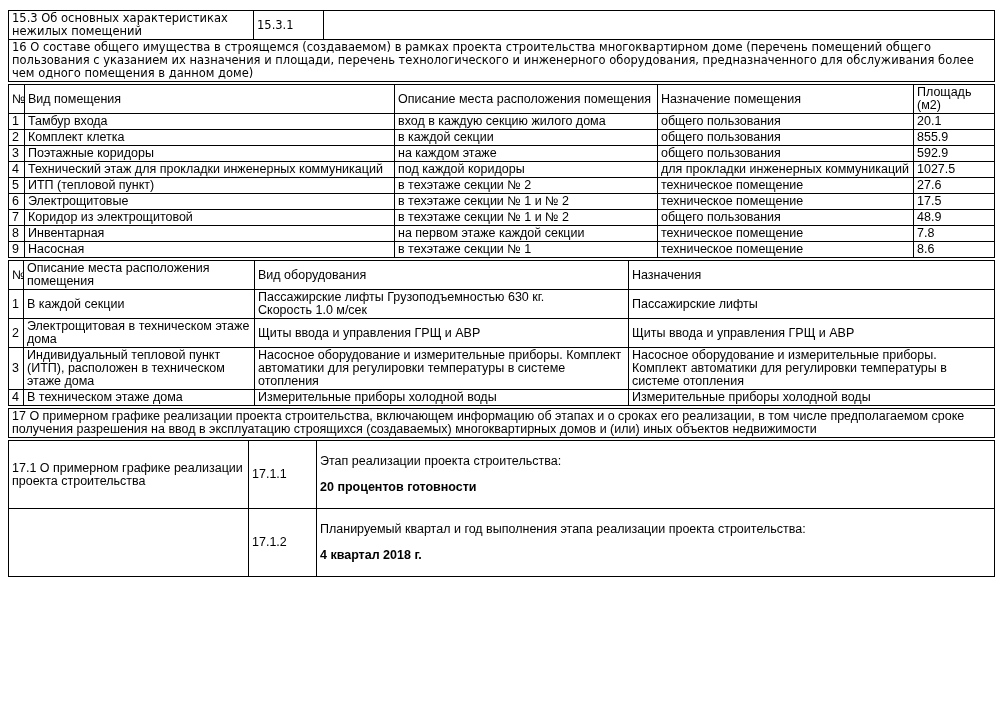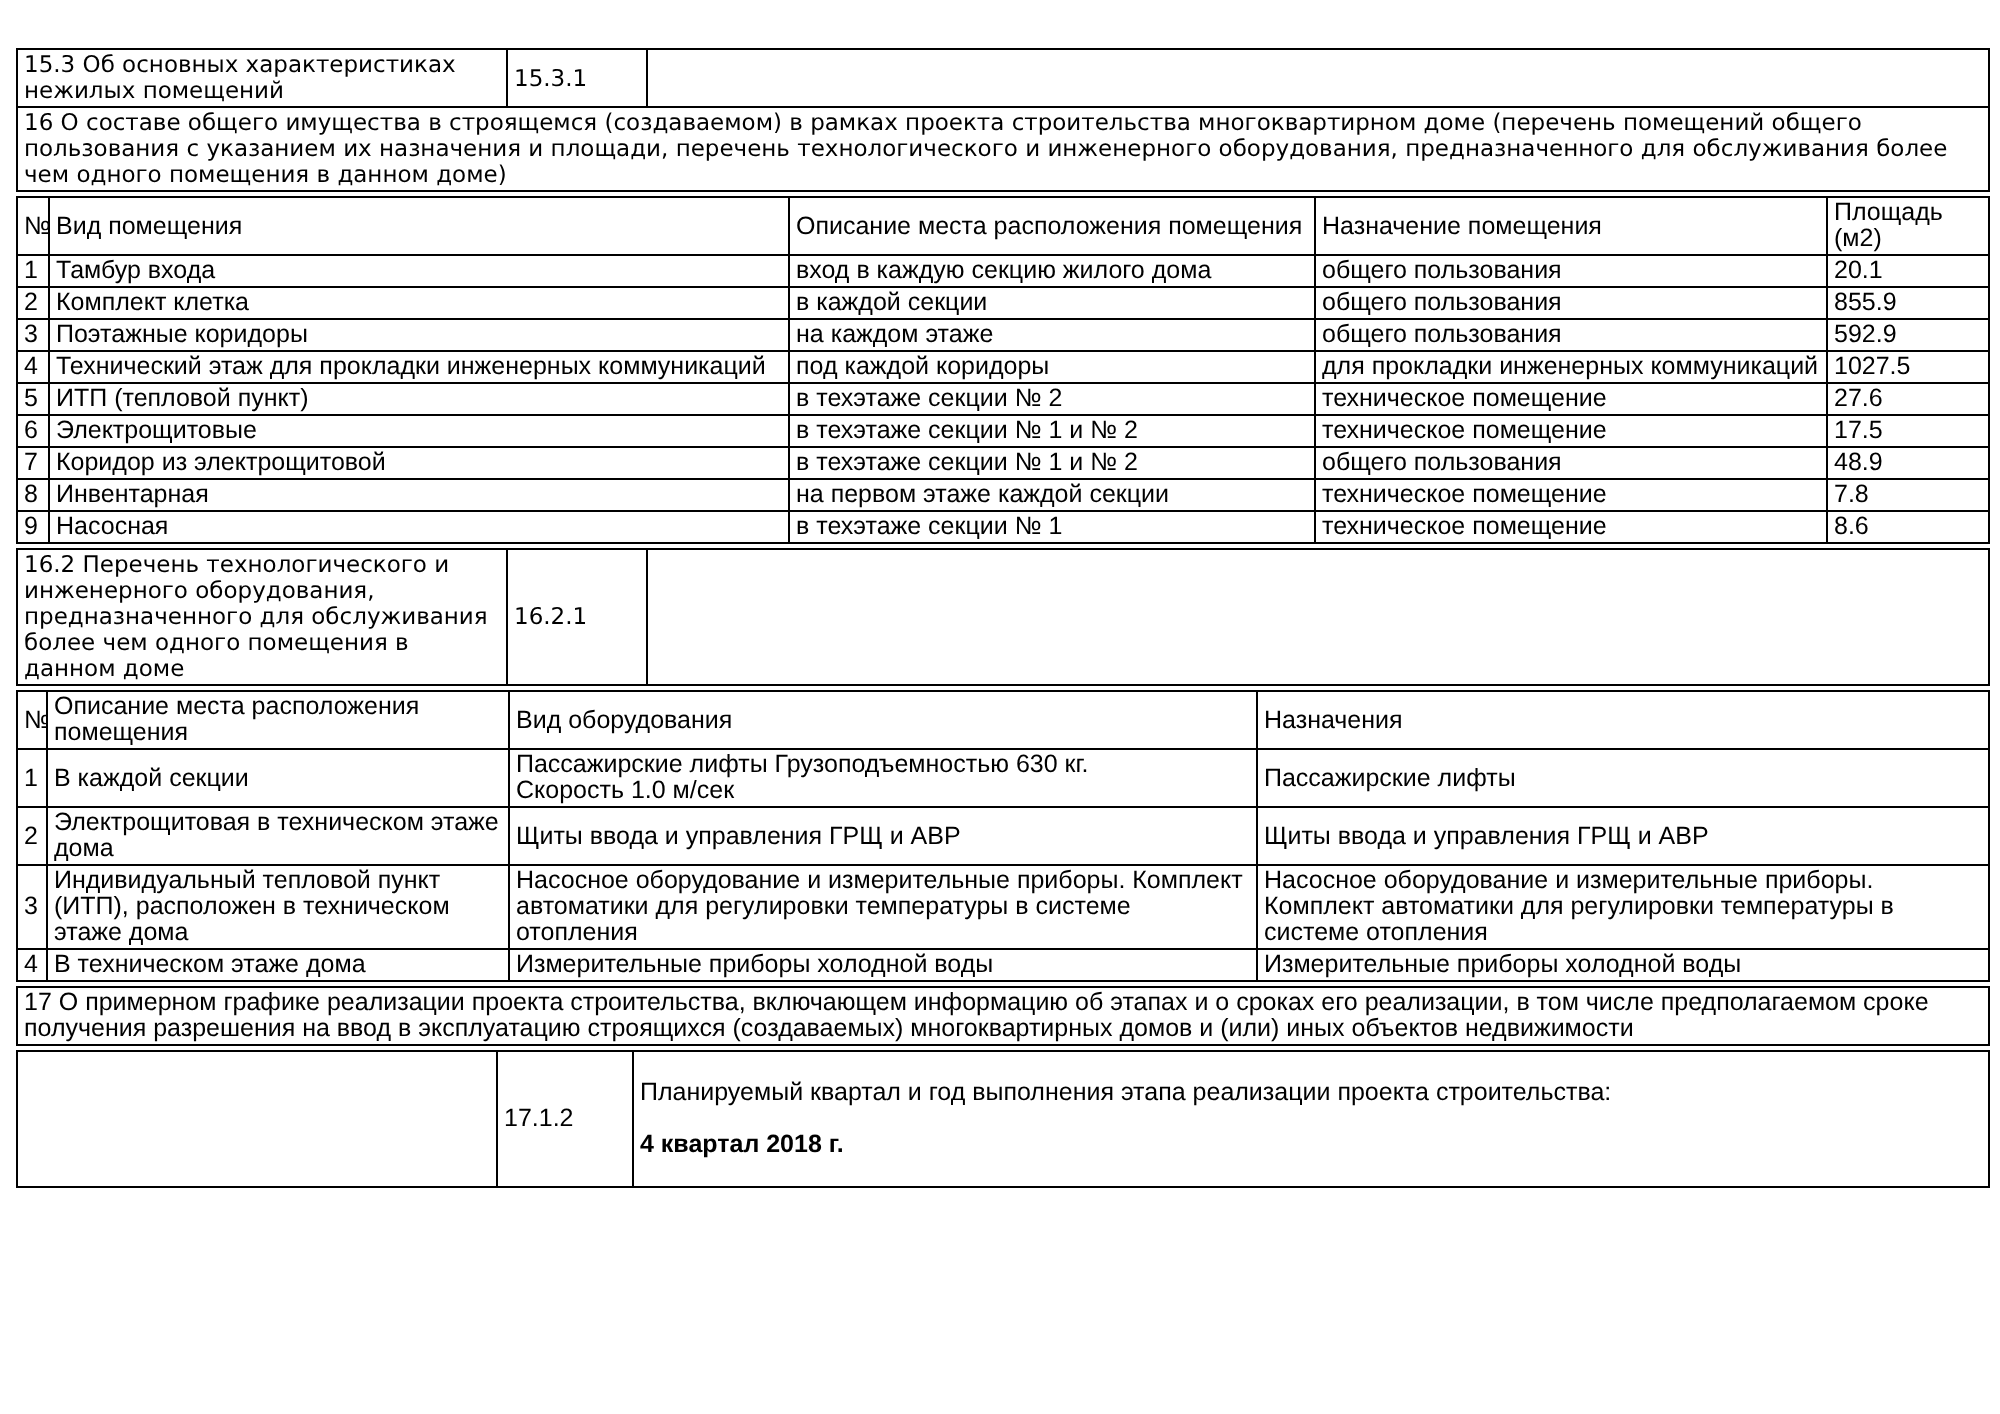--- a/index.html
+++ b/index.html
@@ -12,21 +12,21 @@
     width: 987px;
     padding: 8px 0 0 8px;
     background: #ffffff;
   }
   table.t {
     border-collapse: collapse;
     table-layout: fixed;
     width: 987px;
     margin-top: 2px;
   }
-  table.t:first-child { margin-top: 16px; }
+  table.t:first-child { margin-top: 2px; }
   table.t td {
     border: 1px solid #000000;
     padding: 1px 3px;
     vertical-align: middle;
     white-space: pre-line;
     overflow: hidden;
     word-wrap: break-word;
   }
   
   .sec {
@@ -141,34 +141,20 @@
     <tr>
       <td class="num">9</td>
       <td>Насосная</td>
       <td>в техэтаже секции № 1</td>
       <td>техническое помещение</td>
       <td>8.6</td>
     </tr>
   </tbody>
     </table>
 
-  <table class="t sec">
-    <colgroup>
-        <col style="width:245px">
-        <col style="width:70px">
-        <col>
-      </colgroup>
-    <tbody>
-        <tr>
-      <td>16.2 Перечень технологического и инженерного оборудования, предназначенного для обслуживания более чем одного помещения в данном доме</td>
-      <td>16.2.1</td>
-      <td></td>
-    </tr>
-  </tbody>
-    </table>
 
   <table class="t grid">
     <colgroup>
         <col style="width:15px">
         <col style="width:231px">
         <col style="width:374px">
         <col>
       </colgroup>
     <tbody>
         <tr>
@@ -213,20 +199,28 @@
   </tbody>
     </table>
 
   <table class="t grid">
     <colgroup>
         <col style="width:240px">
         <col style="width:68px">
         <col>
       </colgroup>
     <tbody>
+        <tr>
+      <td>17.1 О примерном графике реализации проекта строительства</td>
+      <td>17.1.1</td>
+      <td>
+        <div>Этап реализации проекта строительства:</div>
+        <div class="b">20 процентов готовности</div>
+      </td>
+    </tr>
     <tr>
       <td></td>
       <td>17.1.2</td>
       <td>
         <div>Планируемый квартал и год выполнения этапа реализации проекта строительства:</div>
         <div class="b">4 квартал 2018 г.</div>
       </td>
     </tr>
   </tbody>
     </table>

